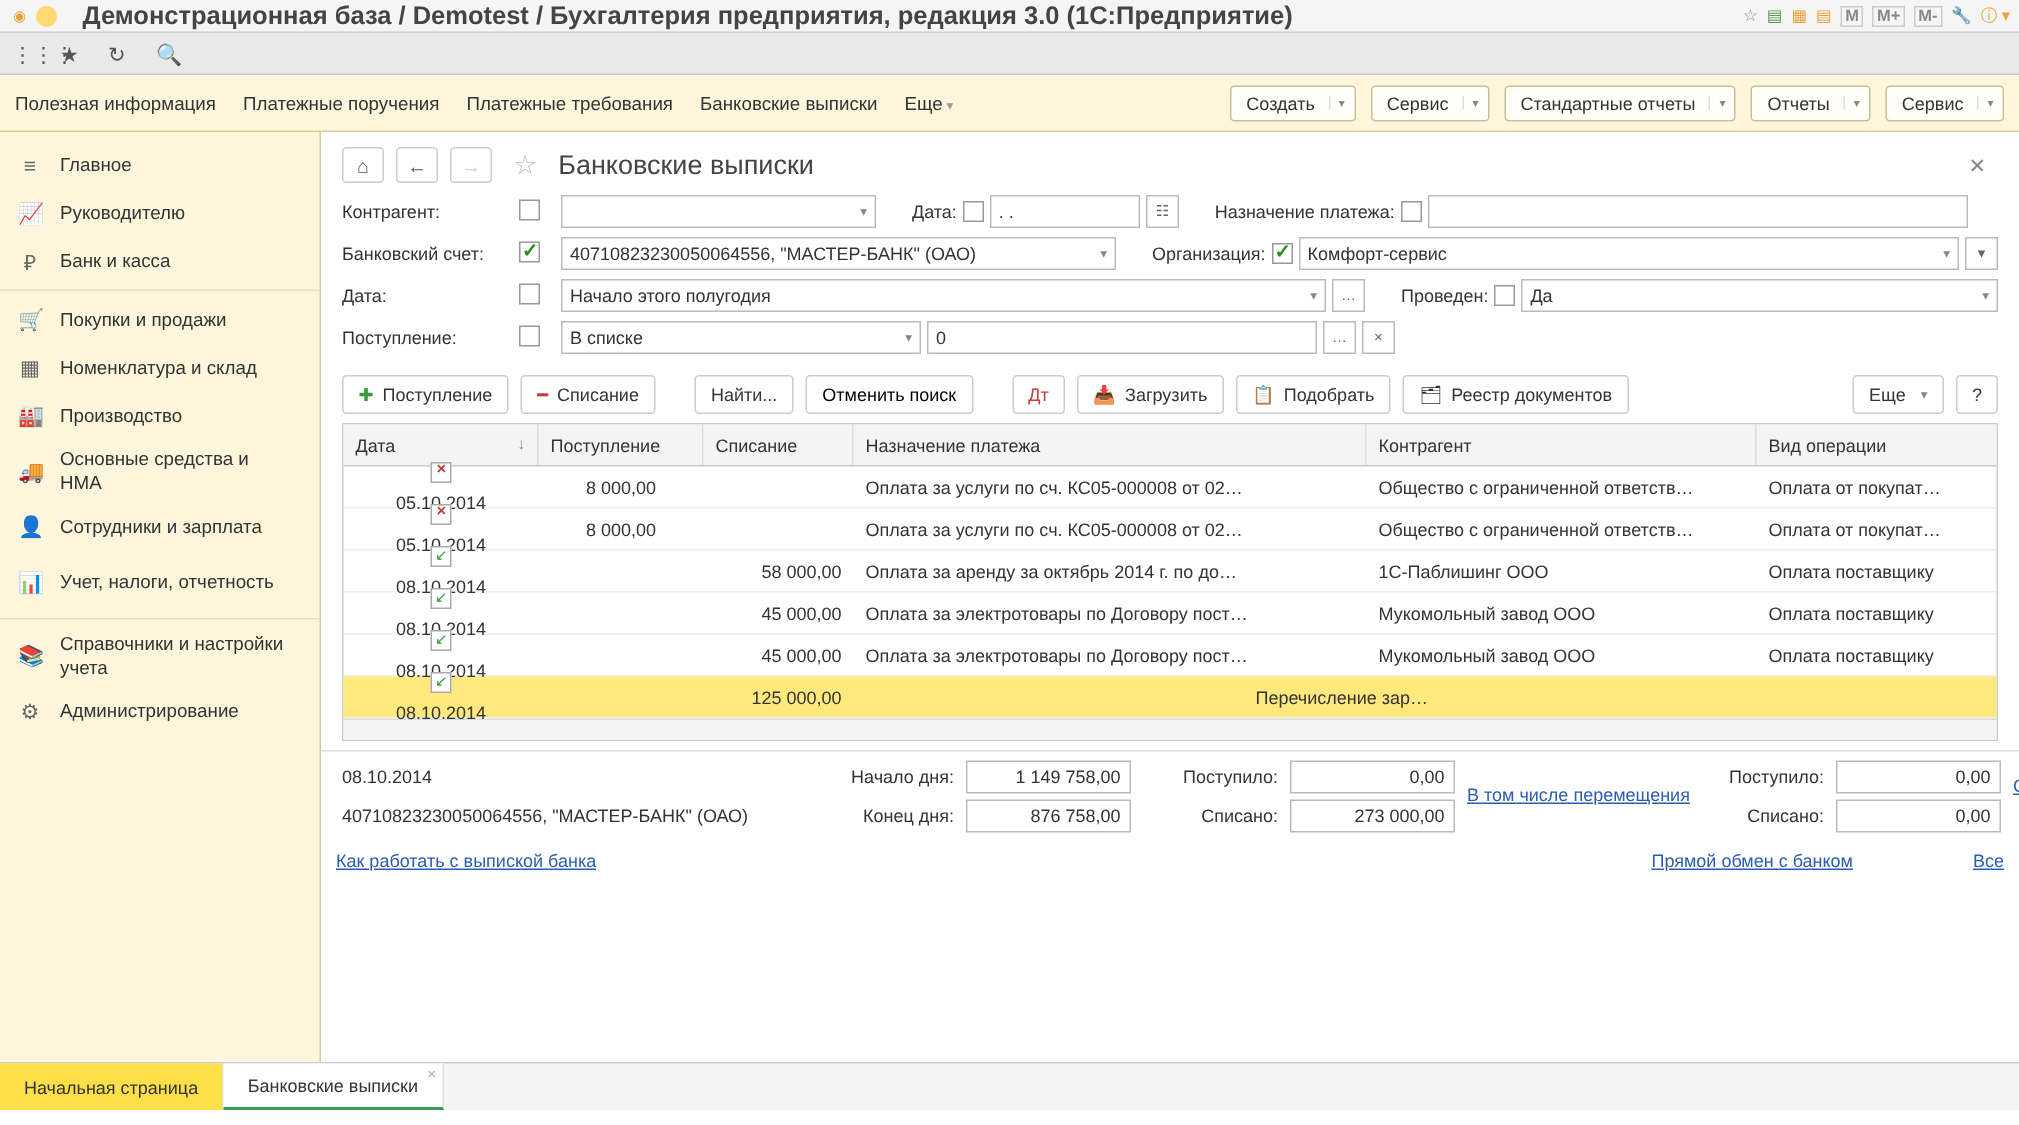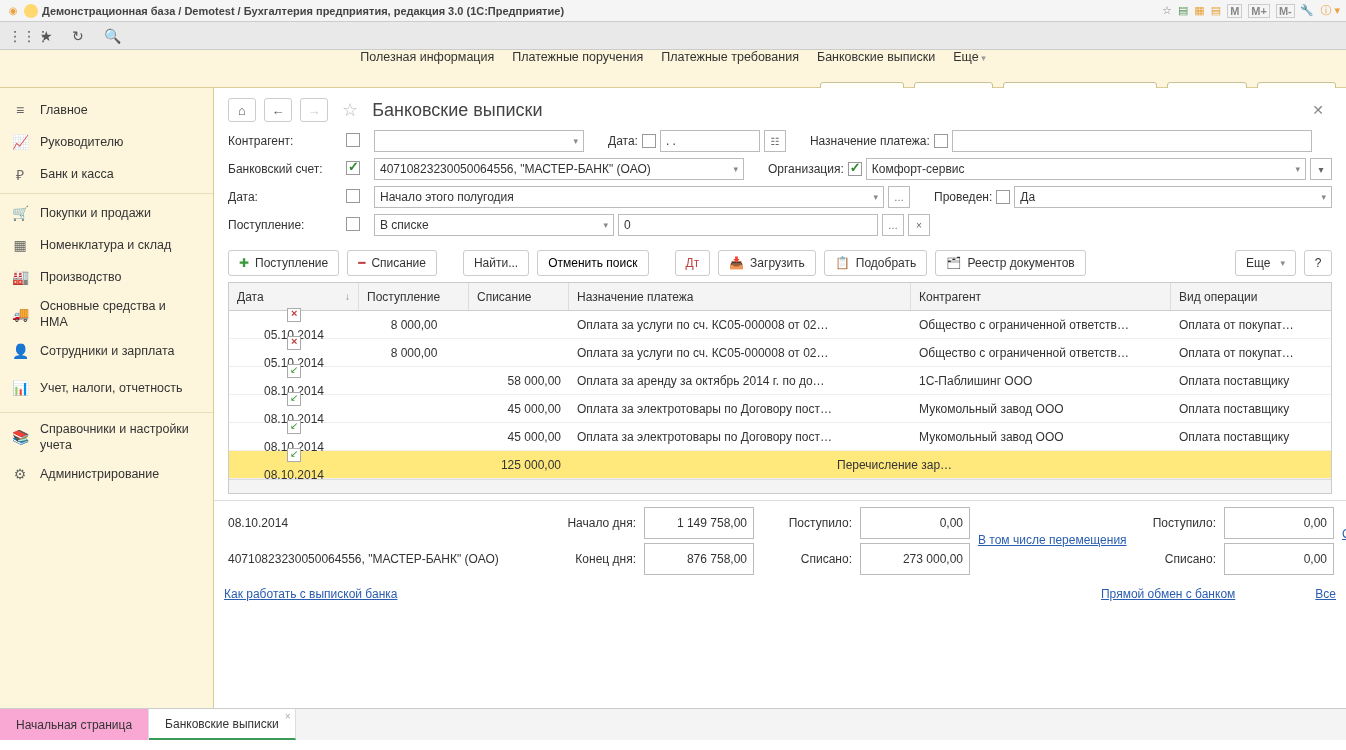--- a/index.html
+++ b/index.html
@@ -1,30 +1,30 @@
 <!DOCTYPE html>
 <html><head>
 <meta charset="utf-8">
 <style>
 * { box-sizing: border-box; font-family: Arial, sans-serif; }
 body { margin: 0; background: #fff; font-size: 12px; color: #333; }
 .titlebar { display:flex; align-items:center; height:22px; background:#f5f5f5; border-bottom:1px solid #ccc; padding:0 6px; gap:4px;}
 .titlebar .tb-icon { width:14px; height:14px; display:inline-flex; align-items:center; justify-content:center; font-size:10px;}
-.titlebar .title { font-size:11px; color:#444; font-weight:bold; flex:0 0 auto; margin-left:0;}
+.titlebar .title { font-size:17px; color:#444; font-weight:bold; flex:0 0 auto; margin-left:13px;}
 .titlebar .spacer { flex:1; }
 .titlebar .sys-icons { display:flex; gap:6px; align-items:center; }
 .titlebar .sys-icons span { font-size:11px; color:#888; }
 .tb-orange { color:#e8a33d; }
 .tb-yellow-circle { background:#ffd970; border-radius:50%; width:14px; height:14px;}
 .tb-m { font-weight:bold; color:#999; border:1px solid #ccc; padding:0 2px; font-size:10px;}
 
 .topbar { display:flex; align-items:center; height:28px; background:#e9e9e9; border-bottom:1px solid #ccc; padding:0 8px; gap:14px;}
 .topbar-icon { width:18px; color:#555; font-size:14px; cursor:pointer; }
 
-.commandbar { display:flex; align-items:center; height:38px; background:#fdf6dc; border-bottom:1px solid #d9cd94; padding:0 10px; gap:18px;flex-direction:column; }
+.commandbar { display:flex; align-items:center; height:38px; background:#fdf6dc; border-bottom:1px solid #d9cd94; padding:0 10px; gap:18px; }
 .commandbar .links { display:flex; gap:18px; }
 .commandbar .links a { color:#333; font-size:12.5px; cursor:pointer; }
 .commandbar .links a.more::after { content:" ▾"; font-size:9px; color:#999;}
 .commandbar .buttons { margin-left:auto; display:flex; gap:10px; }
 .btn { display:inline-flex; align-items:center; height:24px; border:1px solid #c8c097; background:#fffef8; border-radius:3px; padding:0 10px; font-size:12px; cursor:pointer; gap:5px; color:#333; }
 .btn .caret { font-size:8px; color:#888; border-left:1px solid #ddd; padding-left:6px; margin-left:4px;}
 .btn-split { padding-right:0; }
 .btn-split .caret { padding:0 6px; }
 
 .workspace { display:flex; height:620px; }
@@ -81,27 +81,27 @@
 .td.out { width:100px; text-align:right; }
 .td.purpose { flex:1; }
 .td.ctr { width:260px; }
 .td.op { width:160px; }
 .doc-ic { width:14px; height:14px; display:inline-block; border:1px solid #aaa; background:#fff; position:relative;}
 .doc-ic.in::after { content:"↙"; color:#3a9a3a; font-size:10px; position:absolute; top:-1px; left:2px;}
 .doc-ic.red-x::after { content:"×"; color:#c04040; font-size:11px; position:absolute; top:-2px; left:3px; font-weight:bold;}
 .hscroll { height:14px; background:#f4f4f4; border-top:1px solid #ddd;}
 
 .summary { padding:6px 14px; border-top:1px solid #ddd; margin-top:6px; display:grid; grid-template-columns: 310px 90px 110px 90px 110px 150px 80px 110px auto; gap:4px 8px; align-items:center; font-size:12px;}
-.sum-input { height:32px; border:1px solid #bbb; text-align:right; padding:0 6px; display:flex; align-items:center; justify-content:flex-end; background:#fff;}
+.sum-input { height:22px; border:1px solid #bbb; text-align:right; padding:0 6px; display:flex; align-items:center; justify-content:flex-end; background:#fff;}
 .link { color:#2a5db0; text-decoration:underline; cursor:pointer; font-size:12px;}
 
 .bottom-links { display:flex; padding:6px 10px 10px; gap:40px; }
 
 .tabs { display:flex; height:32px; border-top:1px solid #ccc; background:#f4f4f4; align-items:stretch;}
-.tab { padding:0 16px; display:flex; align-items:center; font-size:12px; border-right:1px solid #ddd; cursor:pointer; position:relative; background:#f9a8d4;}
+.tab { padding:0 16px; display:flex; align-items:center; font-size:12px; border-right:1px solid #ddd; cursor:pointer; position:relative; background:#fde047;}
 .tab.active { background:#fff; border-bottom:2px solid #3a9a5a;}
 .tab .tx { font-size:10px; color:#aaa; position:absolute; top:2px; right:4px;}
 </style>
 </head>
 <body>
 
 <div class="titlebar">
   <span class="tb-icon tb-orange">◉</span>
   <span class="tb-icon tb-yellow-circle"></span>
   <span class="title">Демонстрационная база / Demotest / Бухгалтерия предприятия, редакция 3.0  (1С:Предприятие)</span>

